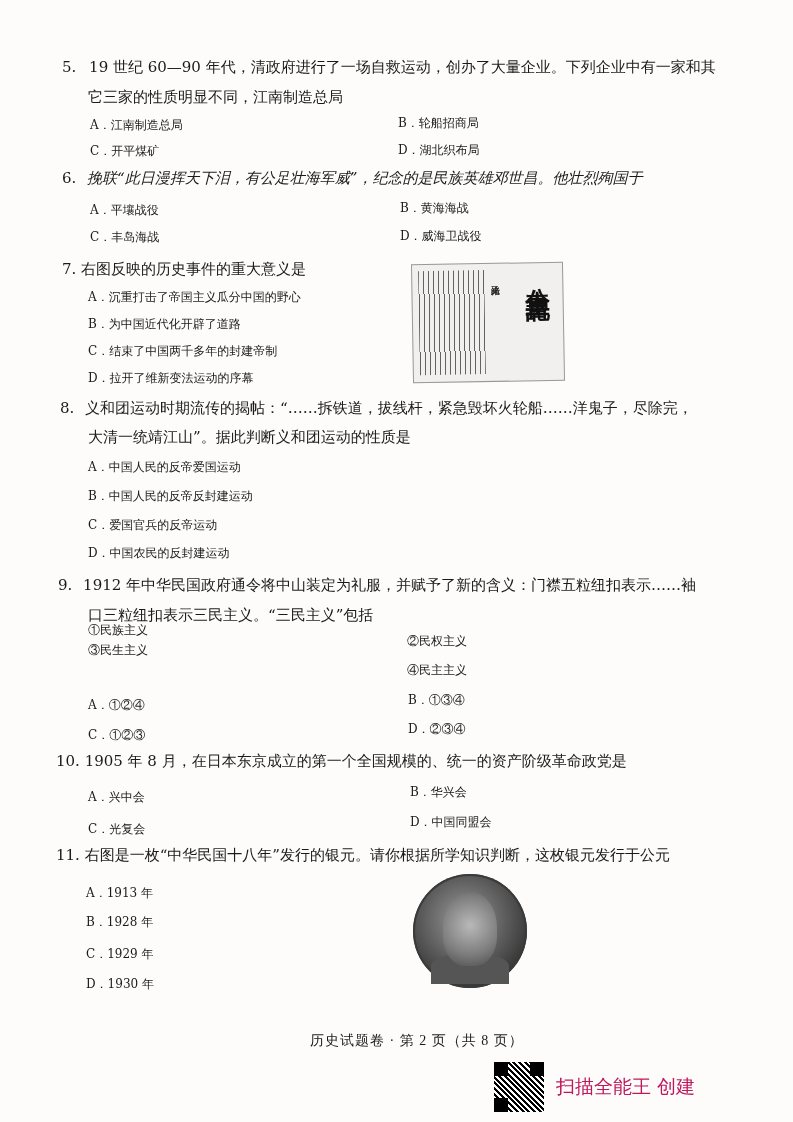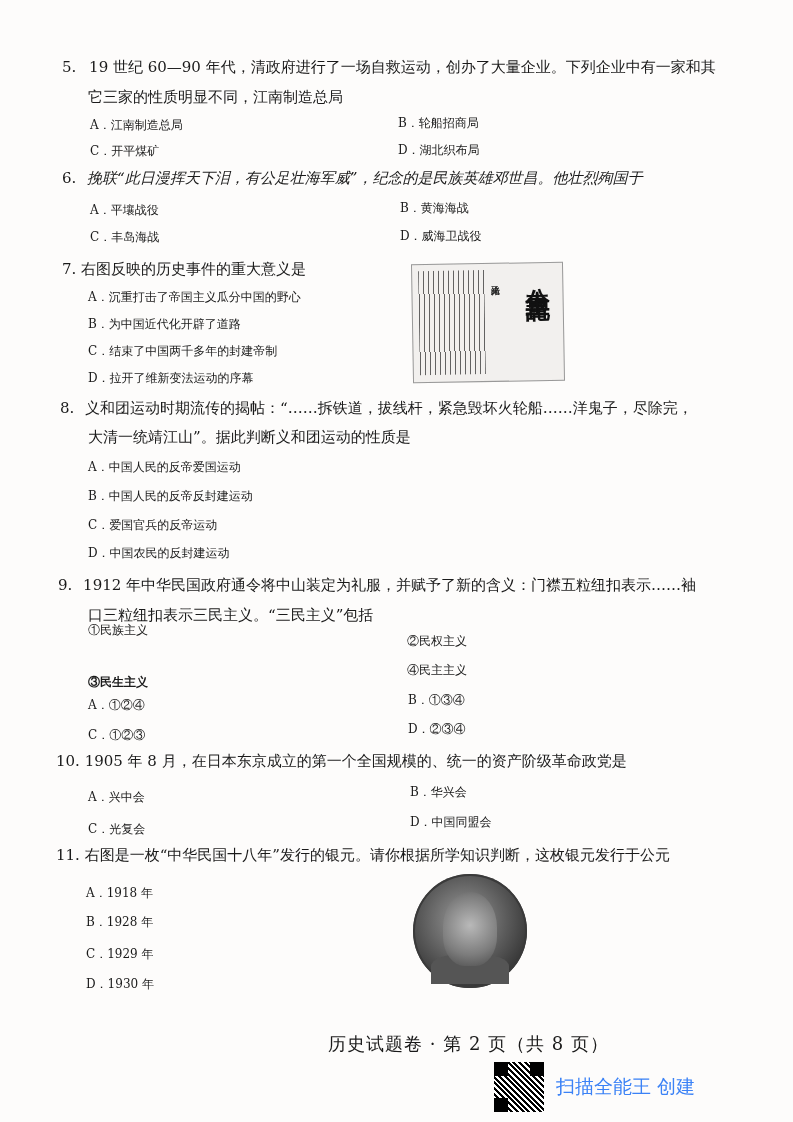--- a/index.html
+++ b/index.html
@@ -33,31 +33,31 @@
     box-shadow: 0 0 0 2px #3a3a3a inset;
   }
   .coin .face {
     position: absolute; left: 30px; top: 18px; width: 54px; height: 74px; border-radius: 48% 48% 40% 40%;
     background: radial-gradient(circle at 50% 45%, #b9b9b9 0%, #7d7d7d 60%, #4a4a4a 100%);
   }
   .coin .shoulders {
     position: absolute; left: 18px; top: 80px; width: 78px; height: 30px; border-radius: 40% 40% 0 0;
     background: #555;
   }
-  .footer { position: absolute; left: 328px; top: 1032px; font-size: 18px; letter-spacing: 1px; }
+  .footer { position: absolute; left: 310px; top: 1032px; font-size: 14px; letter-spacing: 1px; font-family: Liberation Serif, serif; }
   .qr {
     position: absolute; left: 494px; top: 1062px; width: 50px; height: 50px;
     background:
       linear-gradient(#000,#000) 0 0/14px 14px no-repeat,
       linear-gradient(#000,#000) 36px 0/14px 14px no-repeat,
       linear-gradient(#000,#000) 0 36px/14px 14px no-repeat,
       repeating-linear-gradient(45deg, #000 0 2px, #fff 2px 4px),
       #fff;
   }
-  .scan { position: absolute; left: 556px; top: 1074px; font-family: "DejaVu Sans", sans-serif; font-size: 19px; color: #3b82f6; }
+  .scan { position: absolute; left: 556px; top: 1074px; font-family: "DejaVu Sans", sans-serif; font-size: 19px; color: #be185d; }
 </style>
 </head>
 <body>
 
 <div>
   <div class="line" style="left:62px;top:57px;">
     <span class="qnum">5.</span>
     <span style="margin-left:8px;">19 世纪 60—90 年代，清政府进行了一场自救运动，创办了大量企业。下列企业中有一家和其</span>
   </div>
   <div class="line" style="left:88px;top:87px;">它三家的性质明显不同，江南制造总局</div>
@@ -107,21 +107,21 @@
 </div>
 
 <div>
   <div class="line" style="left:58px;top:575px;">
     <span class="qnum">9.</span>
     <span style="margin-left:6px;">1912 年中华民国政府通令将中山装定为礼服，并赋予了新的含义：门襟五粒纽扣表示……袖</span>
   </div>
   <div class="line" style="left:88px;top:605px;">口三粒纽扣表示三民主义。“三民主义”包括</div>
   <div class="opt" style="left:88px;top:620px;">①民族主义</div>
   <div class="opt" style="left:407px;top:631px;">②民权主义</div>
-  <div class="opt" style="left:88px;top:672px;font-weight:bold;">③民生主义</div>
+  <div class="opt" style="left:88px;top:640px;">③民生主义</div>
   <div class="opt" style="left:407px;top:660px;">④民主主义</div>
   <div class="opt" style="left:88px;top:695px;">A．①②④</div>
   <div class="opt" style="left:408px;top:690px;">B．①③④</div>
   <div class="opt" style="left:88px;top:725px;">C．①②③</div>
   <div class="opt" style="left:408px;top:719px;">D．②③④</div>
 </div>
 
 <div>
   <div class="line" style="left:56px;top:751px;">
     <span class="qnum">10.</span>
@@ -131,21 +131,21 @@
   <div class="opt" style="left:410px;top:782px;">B．华兴会</div>
   <div class="opt" style="left:88px;top:819px;">C．光复会</div>
   <div class="opt" style="left:410px;top:812px;">D．中国同盟会</div>
 </div>
 
 <div>
   <div class="line" style="left:56px;top:845px;">
     <span class="qnum">11.</span>
     <span>右图是一枚“中华民国十八年”发行的银元。请你根据所学知识判断，这枚银元发行于公元</span>
   </div>
-  <div class="opt" style="left:86px;top:883px;">A．1918 年</div>
+  <div class="opt" style="left:86px;top:883px;">A．1913 年</div>
   <div class="opt" style="left:86px;top:912px;">B．1928 年</div>
   <div class="opt" style="left:86px;top:944px;">C．1929 年</div>
   <div class="opt" style="left:86px;top:974px;">D．1930 年</div>
   <div class="coin">
     <div class="shoulders"></div>
     <div class="face"></div>
   </div>
 </div>
 
 <div class="footer">历史试题卷 · 第 2 页（共 8 页）</div>

